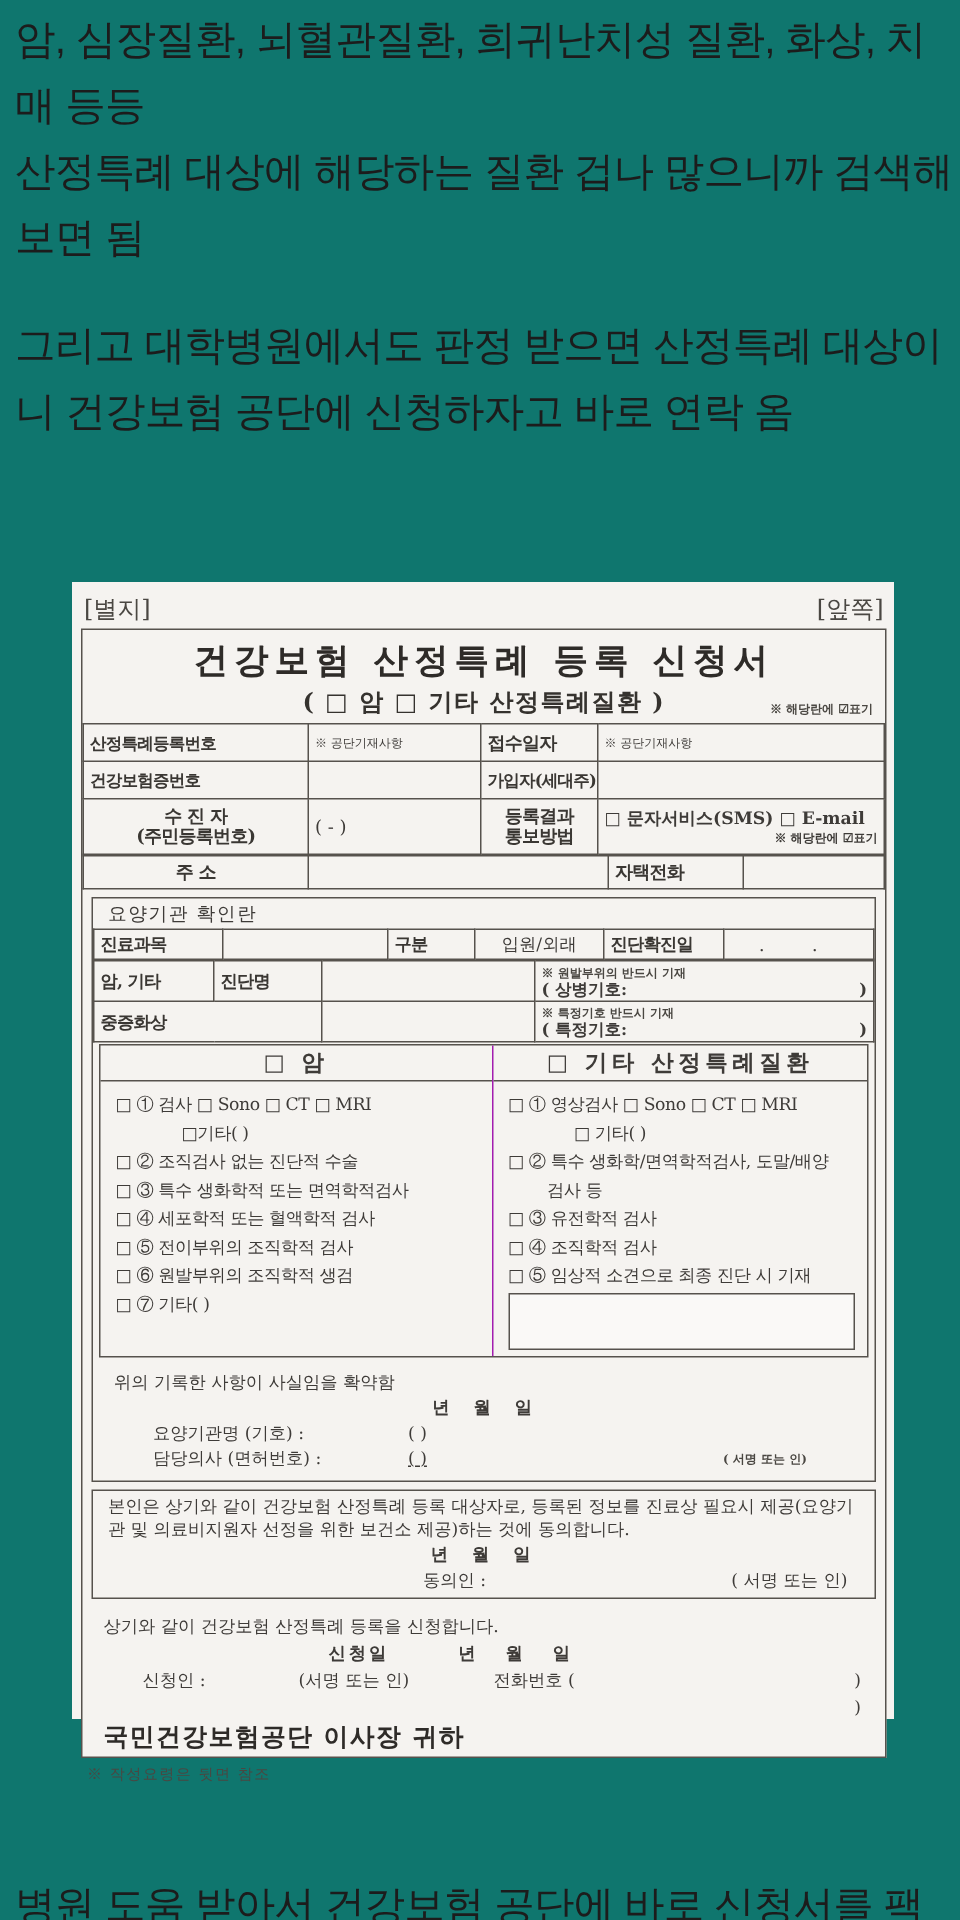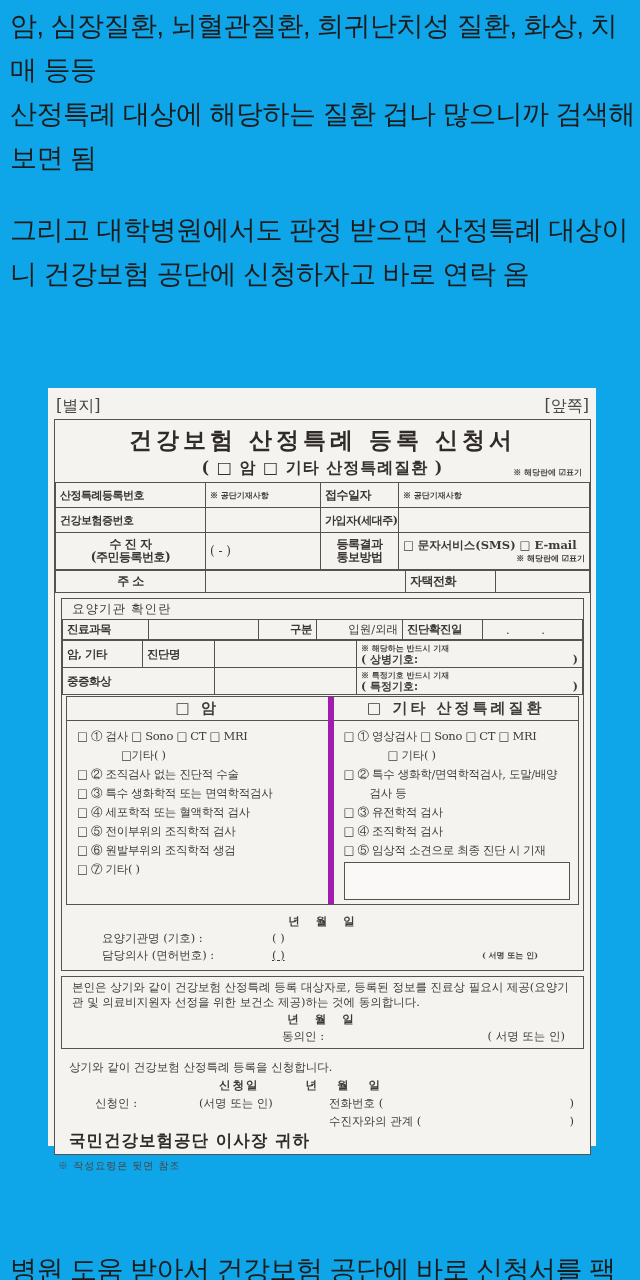--- a/index.html
+++ b/index.html
@@ -1,17 +1,17 @@
 <!DOCTYPE html>
 <html><head>
 <meta charset="utf-8">
 <style>
   * { margin:0; padding:0; box-sizing:border-box; }
   html,body { width:640px; height:1280px; background:#ffffff; overflow:hidden; }
-  .page { position:relative; width:640px; height:1280px; background:#0ea5e9;
+  .page { position:relative; width:640px; height:1280px; background:#0f766e;
           font-family:"Liberation Sans", sans-serif; }
 
   
   .post-text { position:absolute; left:10px; right:4px; color:#1c1c1c;
                font-size:27px; line-height:44px; font-weight:400; letter-spacing:-0.5px; }
   .post-text.top { top:4px; }
   .post-text.bottom { top:1248px; }
   .post-text p { margin:0; }
   .post-text p.gap { margin-top:28px; }
 
@@ -27,37 +27,37 @@
   .form-title { font-size:23px; font-weight:bold; letter-spacing:4px; color:#2e2b28; }
   .form-subtitle { font-size:16px; font-weight:bold; letter-spacing:1px; margin-top:2px; color:#35322e; }
   .mark-note-abs { position:absolute; right:8px; bottom:4px; font-size:8px; font-weight:bold; color:#4a4742; }
 
   table { border-collapse:collapse; width:100%; table-layout:fixed; }
   td { border:1px solid #56524d; padding:1px 4px; font-size:12px; vertical-align:middle; overflow:hidden; white-space:nowrap; }
   table.top-table { border-top:1.5px solid #56524d; }
   td.lbl { font-weight:bold; letter-spacing:-0.5px; color:#3a3733; }
   td.lbl.sm { font-size:11px; }
   .tiny { font-size:8px; font-weight:bold; color:#4a4742; letter-spacing:0; }
-  .tiny-note { display:block; font-size:8px; font-weight:bold; line-height:9px; }
+  .tiny-note { display:block; font-size:8px; font-weight:normal; line-height:9px; }
   td.two-line { line-height:13px; text-align:center; }
   .notify-opts { font-size:11.5px; font-weight:bold; }
   .notify-tiny { display:block; text-align:right; font-size:8px; font-weight:bold; }
 
   .inner-box { border:1.2px solid #56524d; margin:5px 6px; background:#f5f3f0; }
   .hb-header { font-weight:normal; font-size:12.5px; padding:2px 6px 1px 10px; letter-spacing:1px; }
   .hb-table td { font-size:11.5px; }
   .hb-table { border-left:none; }
   .code-cell { line-height:11px; padding-top:0; }
   .paren-row { display:flex; justify-content:space-between; font-size:11px; font-weight:bold; }
 
   .fd-label-row { font-size:12px; font-weight:bold; padding:4px 6px 2px 8px; letter-spacing:1px; }
   .fd-label-row .tiny { margin-left:14px; letter-spacing:0; }
   .fd-box { display:flex; border:1.2px solid #56524d; margin:1px 4px 4px 4px; background:#f5f3f0; }
   .fd-col { flex:0 0 51%; }
-  .fd-col.right { flex:0 0 49%; border-left:6px solid #a21caf; }
+  .fd-col.right { flex:0 0 49%; border-left:1px solid #a21caf; }
   .fd-head { text-align:center; font-size:15px; font-weight:bold; letter-spacing:3px;
              border-bottom:1px solid #56524d; padding:2px 0; }
   .fd-items { padding:6px 4px 4px 10px; font-size:11.5px; line-height:19px; letter-spacing:-0.3px; }
   .fd-items .indent { padding-left:44px; }
   .fd-items .wrap2 { padding-left:26px; }
   .empty-box { border:1px solid #56524d; height:38px; margin:2px 4px 0 0; background:#faf9f7; }
 
   .confirm { padding:4px 10px 6px 14px; font-size:11.5px; line-height:17px; }
   .confirm .date-line { text-align:center; letter-spacing:6px; font-weight:bold; }
   .c-line { display:flex; padding-left:26px; }
@@ -173,41 +173,41 @@
               <col style="width:110px">
               <col style="width:58px">
               <col style="width:86px">
               <col style="width:80px">
               <col>
             </colgroup>
           <tbody>
               <tr style="height:20px">
             <td class="lbl">진료과목</td>
             <td></td>
-            <td class="lbl" style="text-align:right">구분</td>
-            <td style="text-align:right">입원/외래</td>
+            <td class="lbl" style="text-align:left">구분</td>
+            <td style="text-align:center">입원/외래</td>
             <td class="lbl">진단확진일</td>
             <td style="text-align:center; letter-spacing:14px">.        .</td>
           </tr>
         </tbody>
           </table>
         <table class="hb-table">
           <colgroup>
               <col style="width:80px">
               <col style="width:72px">
               <col style="width:142px">
               <col>
             </colgroup>
           <tbody>
               <tr style="height:27px">
             <td class="lbl">암, 기타</td>
             <td class="lbl">진단명</td>
             <td></td>
             <td class="code-cell">
-              <span class="tiny">※ 해당하는 반드시 기재</span>
+              <span class="tiny">※ 원발부위의 반드시 기재</span>
               <div class="paren-row">
                 <span>( 상병기호:</span>
                 <span>)</span>
               </div>
             </td>
           </tr>
           <tr style="height:27px">
             <td class="lbl" colspan="2">중증화상</td>
             <td></td>
             <td class="code-cell">
@@ -245,20 +245,21 @@
               <div class="wrap2">검사 등</div>
               <div>□ ③ 유전학적 검사</div>
               <div>□ ④ 조직학적 검사</div>
               <div>□ ⑤ 임상적 소견으로 최종 진단 시 기재</div>
               <div class="empty-box"></div>
             </div>
           </div>
         </div>
 
         <div class="confirm">
+          <div>위의 기록한 사항이 사실임을 확약함</div>
           <div class="date-line">년      월      일</div>
           <div class="c-line">
             <span class="c-lbl">요양기관명 (기호)  :</span>
             <span class="c-paren">(                              )</span>
           </div>
           <div class="c-line">
             <span class="c-lbl">담당의사 (면허번호)  :</span>
             <span class="c-paren u">(                              )</span>
             <span class="tiny">( 서명 또는 인)</span>
           </div>
@@ -282,21 +283,20 @@
         </div>
         <div class="a-row">
           <span class="a1">신청인  :</span>
           <span class="a2">(서명 또는 인)</span>
           <span class="a3">전화번호  (</span>
           <span class="ar">)</span>
         </div>
         <div class="a-row">
           <span class="a1"></span>
           <span class="a2"></span>
-          <span class="a3">수진자와의 관계   (</span>
           <span class="ar">)</span>
         </div>
         <div class="recipient">국민건강보험공단 이사장 귀하</div>
       </div>
     </div>
 
     <div class="footnote">※ 작성요령은 뒷면 참조</div>
   </div>
 
   <div class="post-text bottom">

